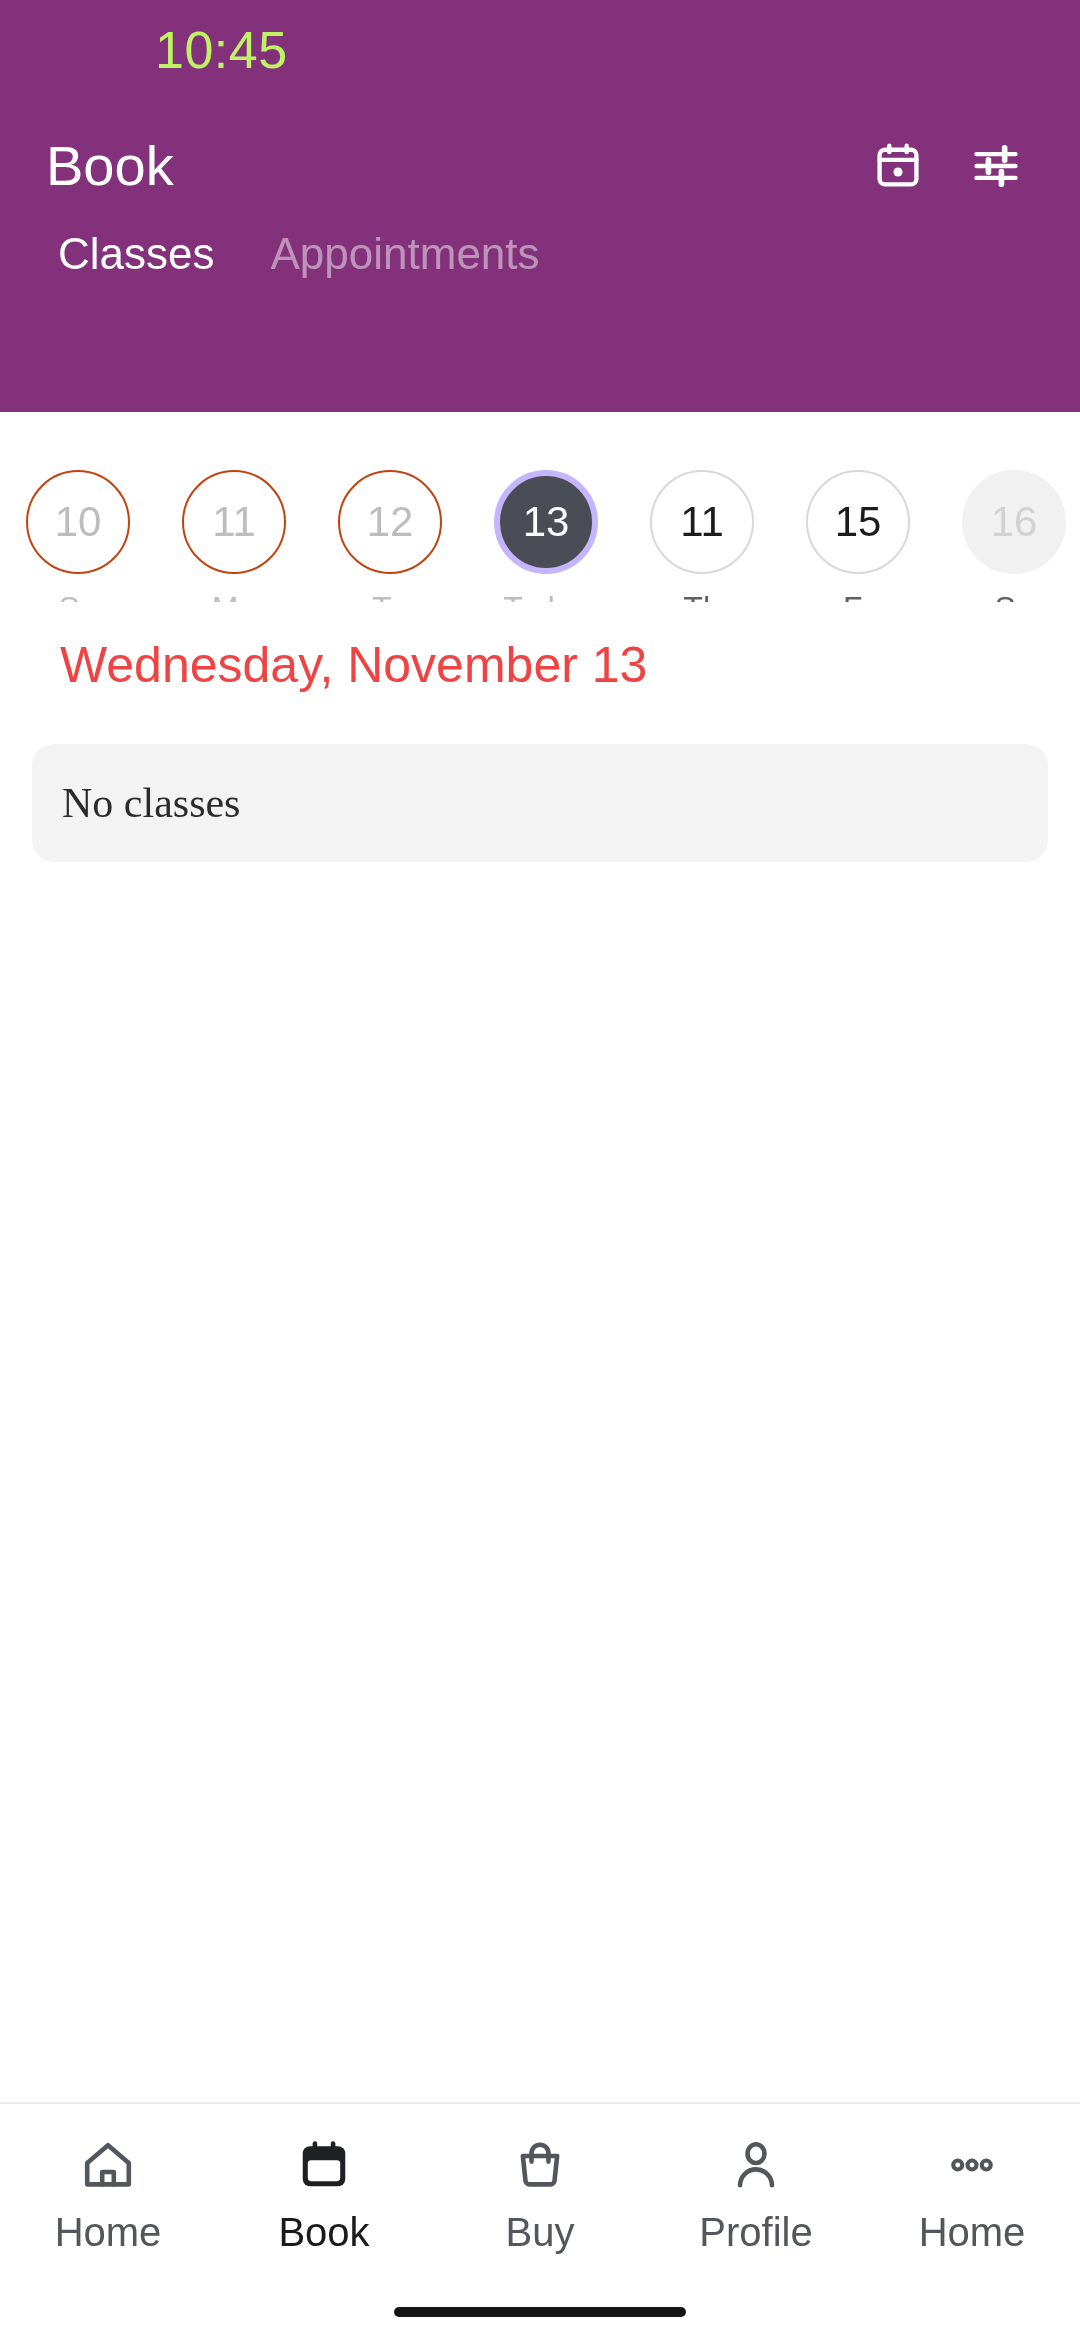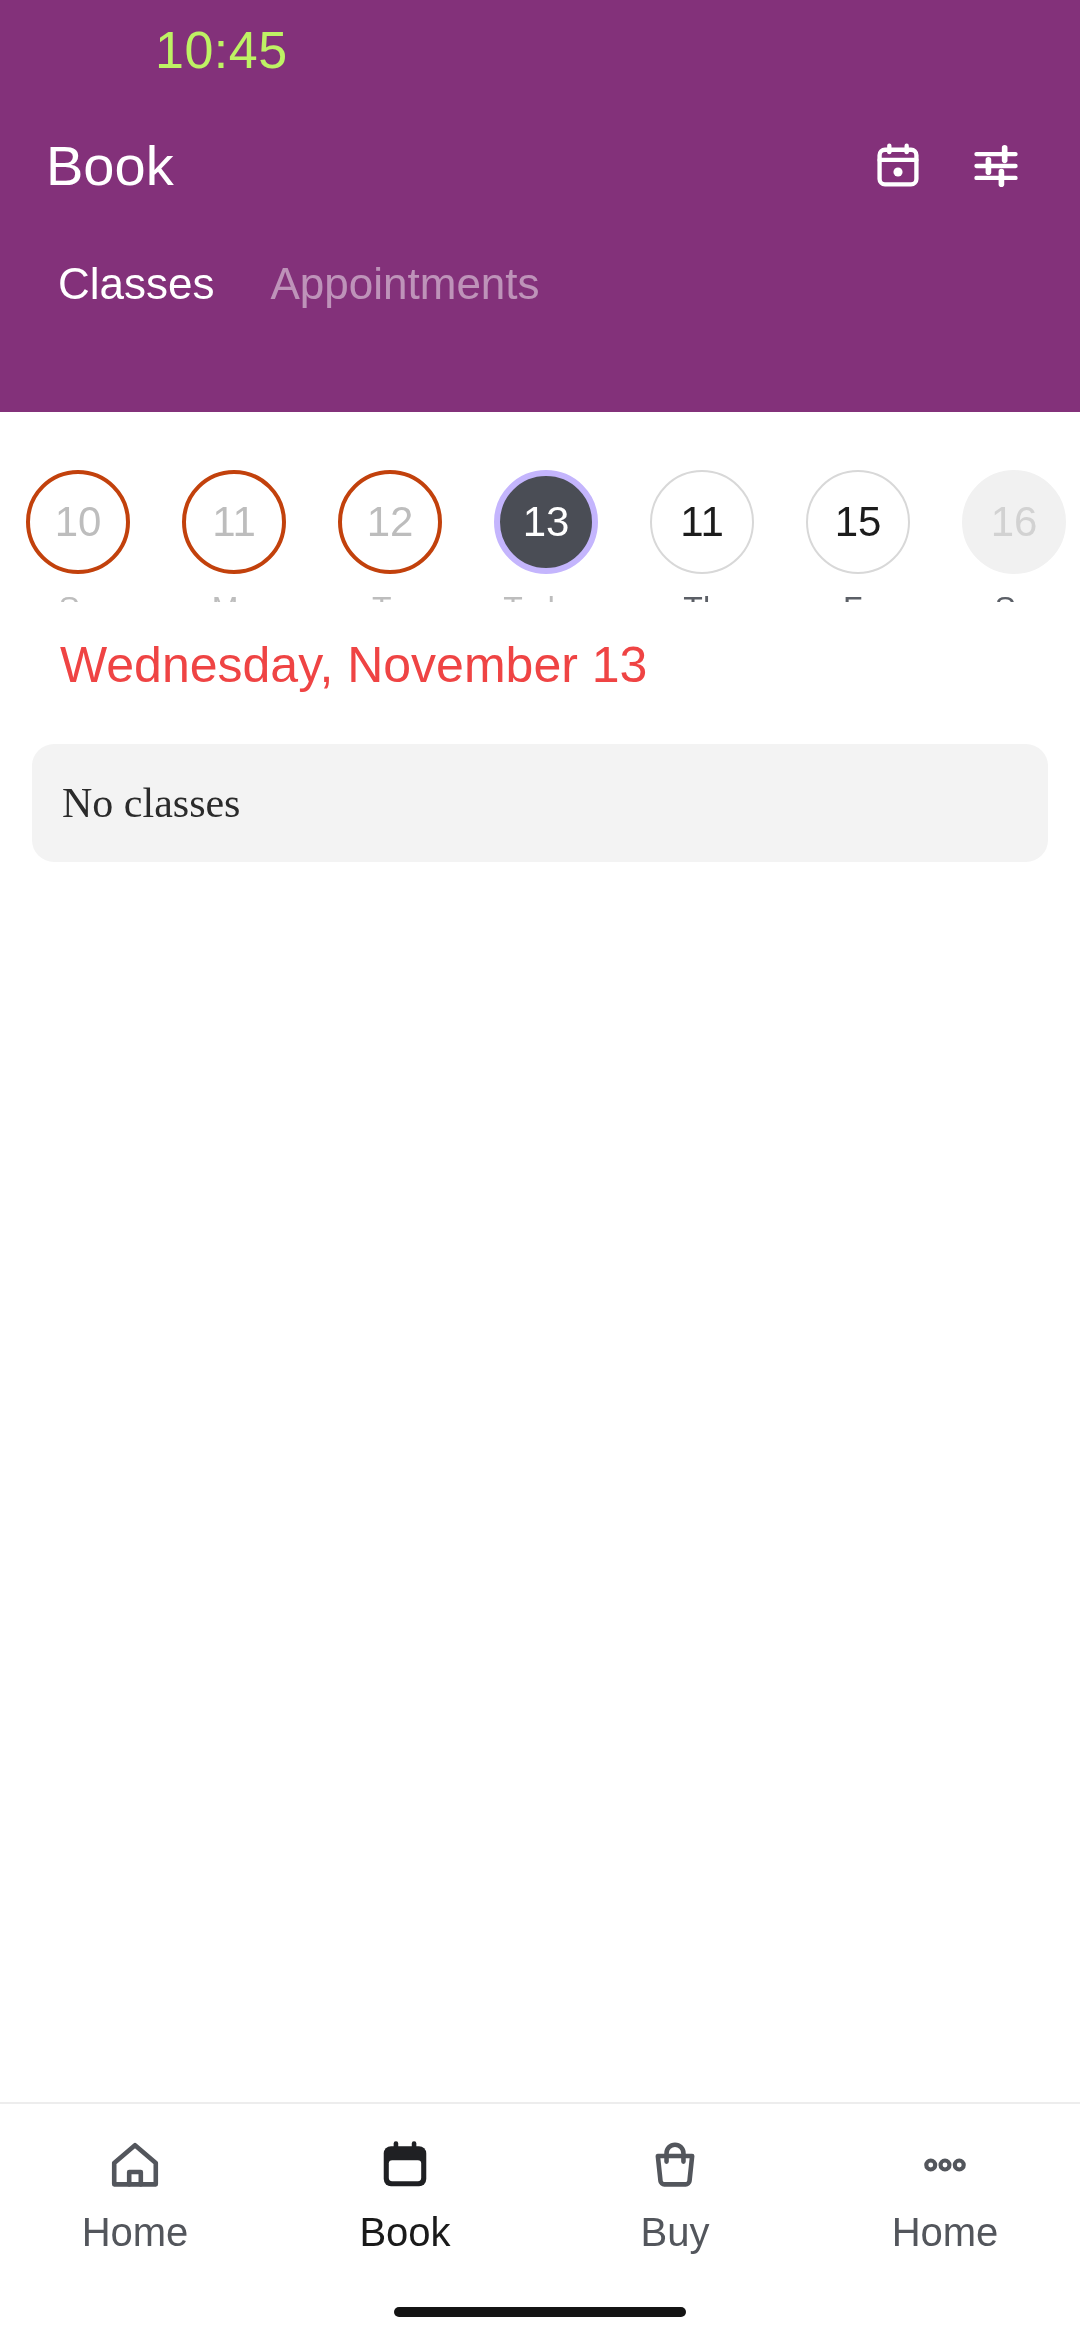--- a/index.html
+++ b/index.html
@@ -68,21 +68,20 @@
     justify-content: center;
     cursor: pointer;
   }
   .icon-btn svg { display: block; }
 
   .tabs {
     display: flex;
     align-items: flex-start;
     gap: 0;
     padding-left: 30px;
-    margin-top: 30px;
   }
   .tab {
     font-size: 44px;
     line-height: 1;
     padding: 0 28px;
     cursor: pointer;
     white-space: nowrap;
   }
   .tab.active { color: #ffffff; }
   .tab.inactive { color: rgba(255,255,255,0.48); text-align: right; }
@@ -108,21 +107,21 @@
     width: 104px;
     height: 104px;
     border-radius: 50%;
     display: flex;
     align-items: center;
     justify-content: center;
     font-size: 42px;
     line-height: 1;
   }
   .day-circle.past {
-    border: 4px solid #c2410c;
+    border: 2px solid #c2410c;
     color: #bdbdbd;
     background: #ffffff;
   }
   .day-circle.selected {
     background: #4a4d55;
     color: #ffffff;
     border: 6px solid #c4b5fd;
   }
   .day-circle.available {
     border: 2px solid #d8d8d8;
@@ -342,20 +341,29 @@
     <div class="navitem">
       <div class="nav-icon">
         <svg width="58" height="58" viewBox="0 0 24 24" fill="none" stroke="#53565c" stroke-width="1.9" stroke-linecap="round" stroke-linejoin="round">
           <path d="M4.9 8.3h14.2l-1.1 10.3a1.6 1.6 0 0 1-1.6 1.4H7.6a1.6 1.6 0 0 1-1.6-1.4z"></path>
           <path d="M8.5 10.6V7.1a3.5 3.5 0 0 1 7 0v3.5"></path>
         </svg>
       </div>
       <div class="nav-label">Buy</div>
     </div>
 
+    <div class="navitem">
+      <div class="nav-icon">
+        <svg width="58" height="58" viewBox="0 0 24 24" fill="none" stroke="#53565c" stroke-width="1.9" stroke-linecap="round" stroke-linejoin="round">
+          <ellipse cx="12" cy="7.3" rx="3.5" ry="3.9"></ellipse>
+          <path d="M5.4 20.4a6.6 6.6 0 0 1 13.2 0"></path>
+        </svg>
+      </div>
+      <div class="nav-label">Profile</div>
+    </div>
 
     <div class="navitem">
       <div class="nav-icon">
         <svg width="58" height="58" viewBox="0 0 24 24" fill="none">
           <circle cx="6.1" cy="12" r="1.85" stroke="#53565c" stroke-width="1.7"></circle>
           <circle cx="12" cy="12" r="1.85" stroke="#53565c" stroke-width="1.7"></circle>
           <circle cx="17.9" cy="12" r="1.85" stroke="#53565c" stroke-width="1.7"></circle>
         </svg>
       </div>
       <div class="nav-label">Home</div>

